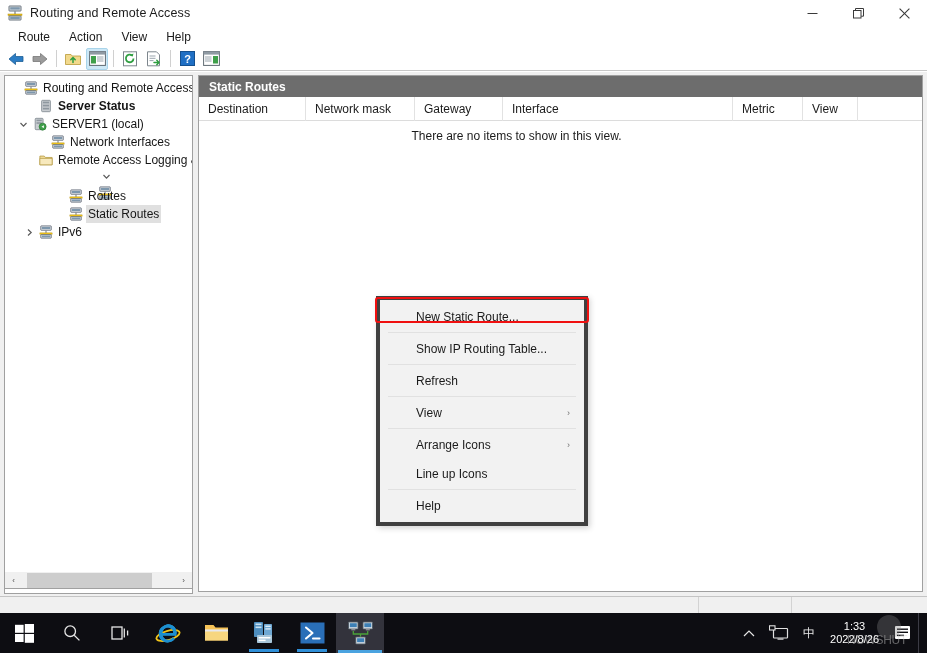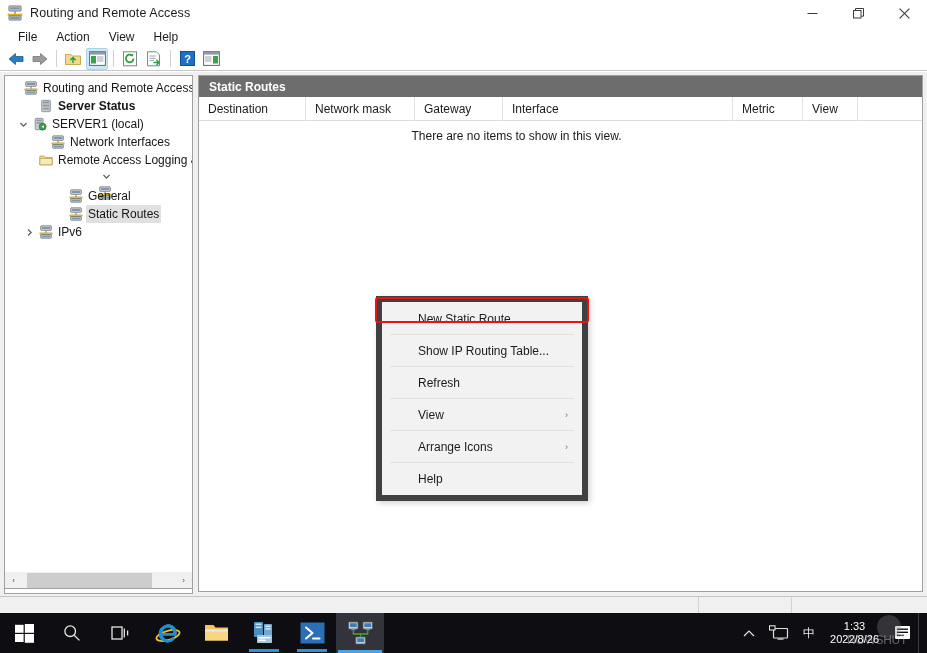--- a/index.html
+++ b/index.html
@@ -213,21 +213,21 @@
     padding-right: 90px;
     box-sizing: border-box;
   }
 
   
   .ctxmenu {
     position: absolute;
     left: 376px; top: 224px;
     width: 212px;
     background: #f2f2f2;
-    border: 6px solid #404040;
+    border: 4px solid #404040;
     box-shadow: 2px 2px 6px rgba(0,0,0,0.18);
     box-sizing: border-box;
     padding: 2px 0;
     z-index: 50;
   }
   .ctx-item {
     height: 29px;
     display: flex;
     align-items: center;
     font-size: 12px;
@@ -378,21 +378,21 @@
       <div class="tb-btn close">
         <svg width="11" height="11" viewBox="0 0 11 11">
           <line x1="0.6" y1="0.6" x2="10.4" y2="10.4" stroke="currentColor" stroke-width="1.1"></line>
           <line x1="10.4" y1="0.6" x2="0.6" y2="10.4" stroke="currentColor" stroke-width="1.1"></line>
         </svg>
       </div>
     </div>
   </div>
 
   <div class="menubar">
-    <div class="menu-item">File</div>
+    <div class="menu-item">Route</div>
     <div class="menu-item">Action</div>
     <div class="menu-item">View</div>
     <div class="menu-item">Help</div>
   </div>
 
   <div class="toolbar">
     <div class="tbar-btn first">
       <svg width="18" height="16" viewBox="0 0 18 16">
         <path d="M8.5 2.5 L2 8 L8.5 13.5 L8.5 10.5 L16 10.5 L16 5.5 L8.5 5.5 Z" fill="#2b7cc4" stroke="#1d5e96" stroke-width="0.8" stroke-linejoin="round"></path>
       </svg>
@@ -556,21 +556,21 @@
           <div class="ticon">
             <svg width="14" height="14" viewBox="0 0 16 16">
               <rect x="2" y="1" width="12" height="5" rx="0.5" fill="#dfe3e6" stroke="#5a6470" stroke-width="0.9"></rect>
               <rect x="3.2" y="2.2" width="9.6" height="2.4" fill="#7d97ad"></rect>
               <rect x="7.3" y="6" width="1.4" height="3" fill="#8a8f96"></rect>
               <rect x="1" y="9" width="14" height="1.6" fill="#f0c419" stroke="#b08c06" stroke-width="0.5"></rect>
               <rect x="2" y="11" width="12" height="4" rx="0.5" fill="#dfe3e6" stroke="#5a6470" stroke-width="0.9"></rect>
               <rect x="3.2" y="12" width="9.6" height="2" fill="#7d97ad"></rect>
             </svg>
           </div>
-          <div class="tlabel">General</div>
+          <div class="tlabel">Routes</div>
         </div>
 
         <div class="tree-row selected" style="padding-left:47px;">
           <div class="expander"></div>
           <div class="ticon">
             <svg width="14" height="14" viewBox="0 0 16 16">
               <rect x="2" y="1" width="12" height="5" rx="0.5" fill="#dfe3e6" stroke="#5a6470" stroke-width="0.9"></rect>
               <rect x="3.2" y="2.2" width="9.6" height="2.4" fill="#7d97ad"></rect>
               <rect x="7.3" y="6" width="1.4" height="3" fill="#8a8f96"></rect>
               <rect x="1" y="9" width="14" height="1.6" fill="#f0c419" stroke="#b08c06" stroke-width="0.5"></rect>
@@ -634,20 +634,21 @@
       <div class="ctx-sep"></div>
       <div class="ctx-item">
         <span>View</span>
         <span class="ctx-arrow">›</span>
       </div>
       <div class="ctx-sep"></div>
       <div class="ctx-item">
         <span>Arrange Icons</span>
         <span class="ctx-arrow">›</span>
       </div>
+      <div class="ctx-item">Line up Icons</div>
       <div class="ctx-sep"></div>
       <div class="ctx-item">Help</div>
     </div>
     <div class="ctx-highlight"></div>
 
   </div>
 
   <div class="statusbar">
     <div class="sb-cell" style="width:700px;"></div>
     <div class="sb-cell" style="width:92px;"></div>

